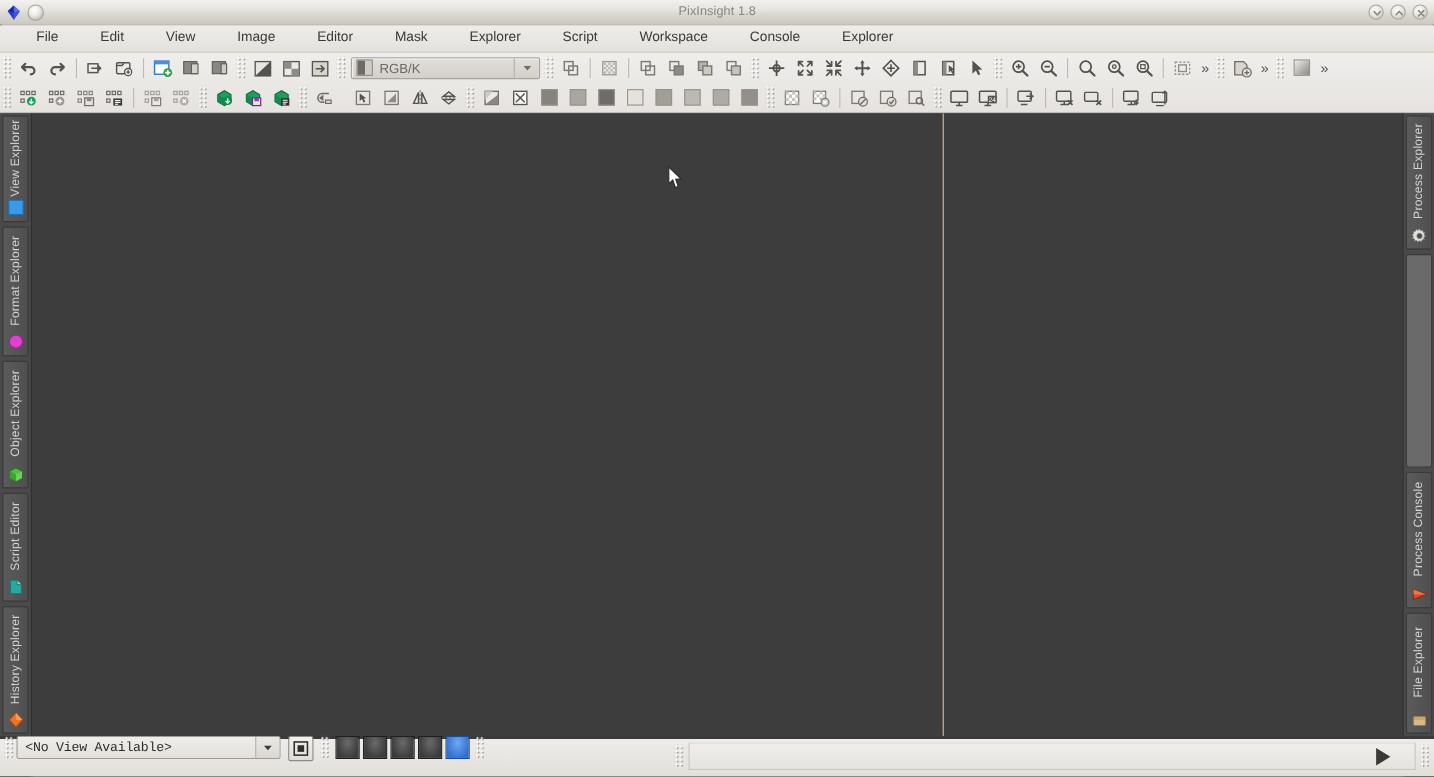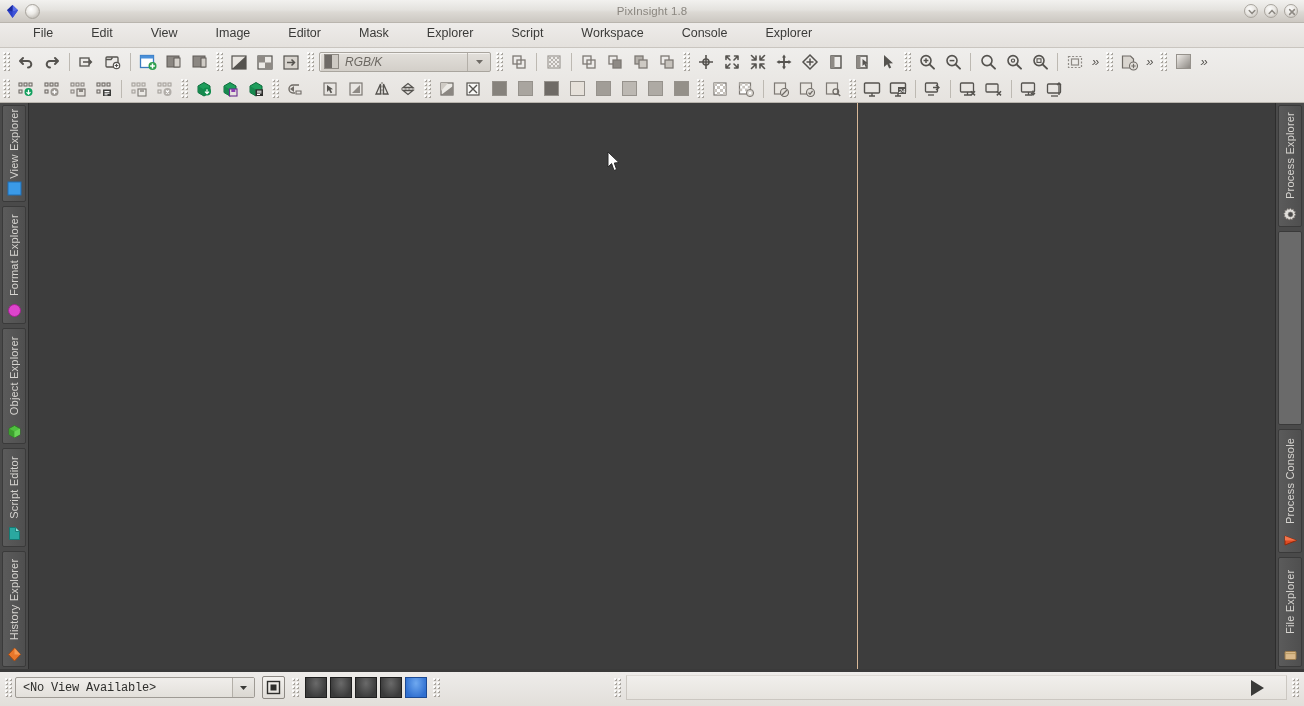--- a/index.html
+++ b/index.html
@@ -30,21 +30,21 @@
     border:1px solid #a9a59e;box-sizing:border-box;position:relative;}
   .winbtn svg{position:absolute;left:1px;top:1px}
 
   
   .menubar{height:24px;flex:0 0 24px;display:flex;align-items:flex-start;
     background:linear-gradient(#eeecea,#e4e1dd);border-bottom:1px solid #c9c5bf;padding-left:14px;}
   .menu-item{font-size:12.5px;color:#3a3a38;padding:3px 19px;border-radius:2px;cursor:default;}
 
   
   .toolbars{flex:0 0 54px;background:linear-gradient(#efeeec,#e6e3df);
-    border-bottom:1px solid #b9b5ae;display:flex;flex-direction:column;font-style:italic;}
+    border-bottom:1px solid #b9b5ae;display:flex;flex-direction:column;}
   .trow{height:27px;display:flex;align-items:center;}
   .grip{width:9px;height:21px;flex:0 0 9px;margin:0 2px;
     background-image:radial-gradient(#ffffff 32%,transparent 33%),radial-gradient(#9e9a93 32%,transparent 33%);
     background-size:4px 4px,4px 4px;background-position:0 0,1px 1px;opacity:.85;}
   .sep{width:1px;height:18px;background:#bdb9b2;margin:0 4px;flex:0 0 1px;}
   .tbtn{width:26px;height:23px;flex:0 0 26px;display:flex;align-items:center;justify-content:center;
     border-radius:2px;cursor:default;}
   .tbtn svg{display:block;}
   .chev{font-size:13px;color:#55534f;padding:0 4px;cursor:default;}
 
@@ -71,21 +71,21 @@
     margin:2px 2px;cursor:default;overflow:hidden;}
   .vtab .vlabel{writing-mode:vertical-rl;transform:rotate(180deg);font-size:11px;color:#d6d4d0;
     flex:1;display:flex;align-items:center;justify-content:center;white-space:nowrap;letter-spacing:.2px;}
   .vtab .vicon{margin-bottom:4px;width:16px;height:16px;display:flex;align-items:center;justify-content:center;}
   .vspacer{flex:1;margin:2px;background:#6a6a6a;border:1px solid #3a3a3a;border-radius:2px;}
   .workspace{flex:1;position:relative;background:#3d3d3d;overflow:hidden;}
   .ws-line{position:absolute;top:0;bottom:0;width:1px;background:#d8b898;}
   .cursor{position:absolute;width:14px;height:21px;}
 
   
-  .statusbar{flex:0 0 37px;display:flex;align-items:center;
+  .statusbar{flex:0 0 37px;display:flex;
     background:linear-gradient(#3a3a3a 0 3px,#eeecea 3px,#e2dfda 100%);padding:0 2px;}
   .sb-combo{height:21px;width:240px;display:flex;align-items:center;
     background:linear-gradient(#f0eeeb,#e3e0db);border:1px solid #9e9a94;border-radius:2px;
     box-sizing:border-box;cursor:default;}
   .sb-combo .lbl{flex:1;font-size:12px;color:#2e2e2c;padding-left:7px;
     font-family:"Liberation Mono","DejaVu Sans Mono",monospace;letter-spacing:-.2px;}
   .sb-combo .arrow{width:21px;height:19px;display:flex;align-items:center;justify-content:center;
     border-left:1px solid #b3afa8;background:linear-gradient(#ebe9e6,#dad7d1);}
   .sb-btn{width:21px;height:21px;display:flex;align-items:center;justify-content:center;
     border:1px solid #8d8984;background:linear-gradient(#f4f2ef,#e0ddd8);border-radius:2px;margin-left:7px;cursor:default;}

